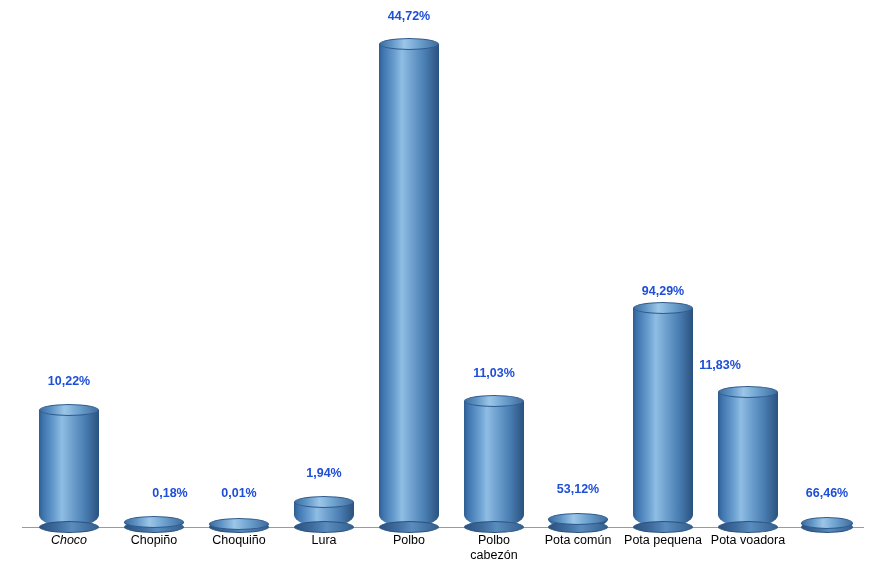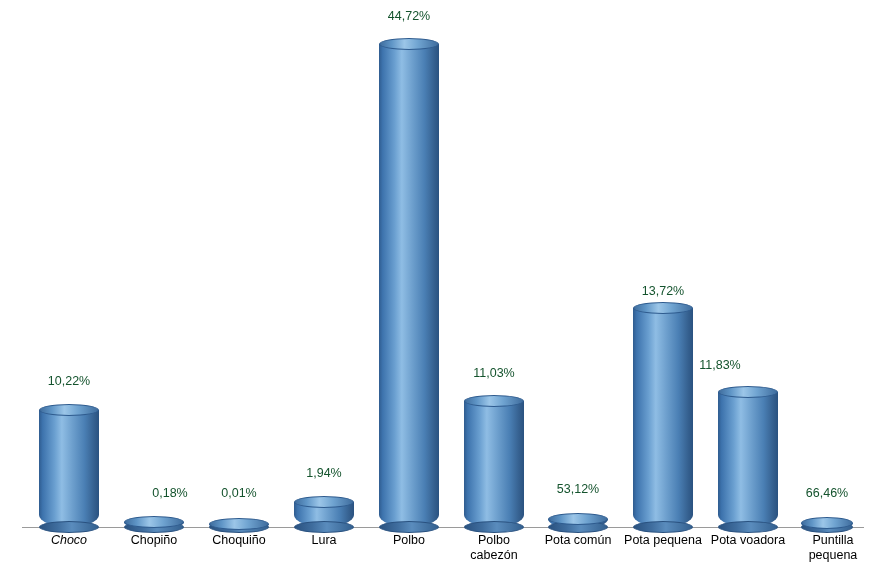--- a/index.html
+++ b/index.html
@@ -84,22 +84,23 @@
         #5a8cbd 55%,
         #33608f 100%);
     border: 1px solid #2a5280;
     box-sizing: border-box;
   }
   .val-label {
     position: absolute;
     left: 50%;
     transform: translateX(-50%);
     font-size: 12.5px;
-    color: #14532d;
+    color: #1d4ed8;
     white-space: nowrap;
+    font-weight: bold;
   }
   .cat-label {
     position: absolute;
     top: 533px;
     text-align: center;
     font-size: 12.5px;
     color: #000000;
     line-height: 15px;
   }
 </style>
@@ -167,21 +168,21 @@
     </div>
   </div>
   <div class="val-label" style="left:578px;top:482px;">53,12%</div>
 
   <div class="bar-wrap" style="left:663px;bottom:50px;width:60px;height:219px;">
     <div class="cylinder">
       <div class="cyl-bottom"></div>
       <div class="cyl-top"></div>
     </div>
   </div>
-  <div class="val-label" style="left:663px;top:284px;">13,72%</div>
+  <div class="val-label" style="left:663px;top:284px;">94,29%</div>
 
   <div class="bar-wrap" style="left:748px;bottom:50px;width:60px;height:135px;">
     <div class="cylinder">
       <div class="cyl-bottom"></div>
       <div class="cyl-top"></div>
     </div>
   </div>
   <div class="val-label" style="left:720px;top:358px;text-align:center;">11,83%</div>
 
   <div class="bar-wrap" style="left:827px;bottom:50px;width:52px;height:4px;">
@@ -213,18 +214,14 @@
   </div>
   <div class="cat-label" style="left:533px;width:90px;">
     <div>Pota común</div>
   </div>
   <div class="cat-label" style="left:618px;width:90px;">
     <div>Pota pequena</div>
   </div>
   <div class="cat-label" style="left:703px;width:90px;">
     <div>Pota voadora</div>
   </div>
-  <div class="cat-label" style="left:788px;width:90px;">
-    <div>Puntilla</div>
-    <div>pequena</div>
-  </div>
 
 </div>
 
 </body></html>

